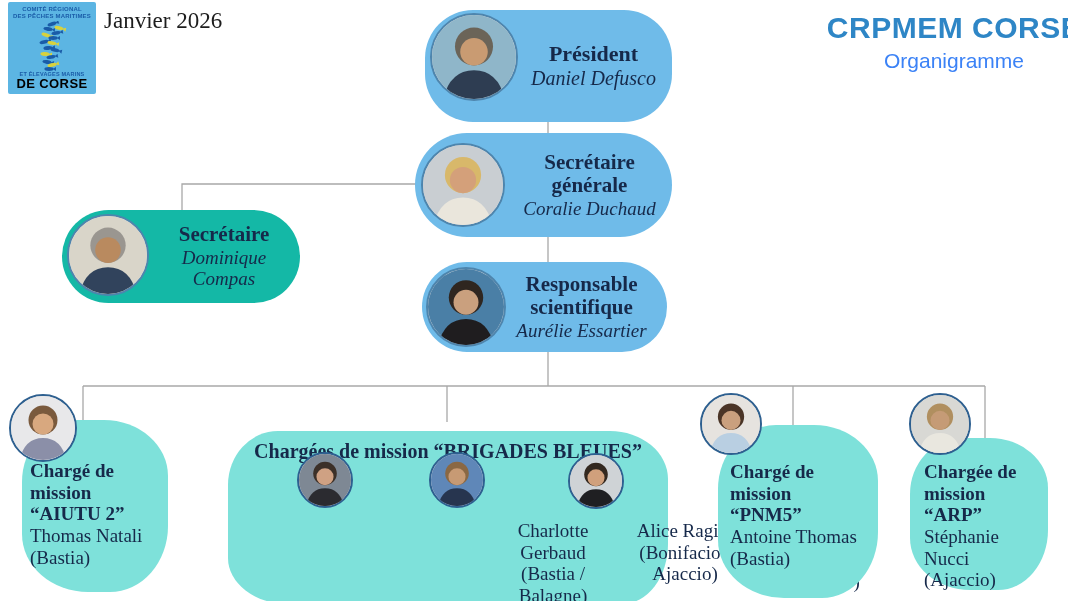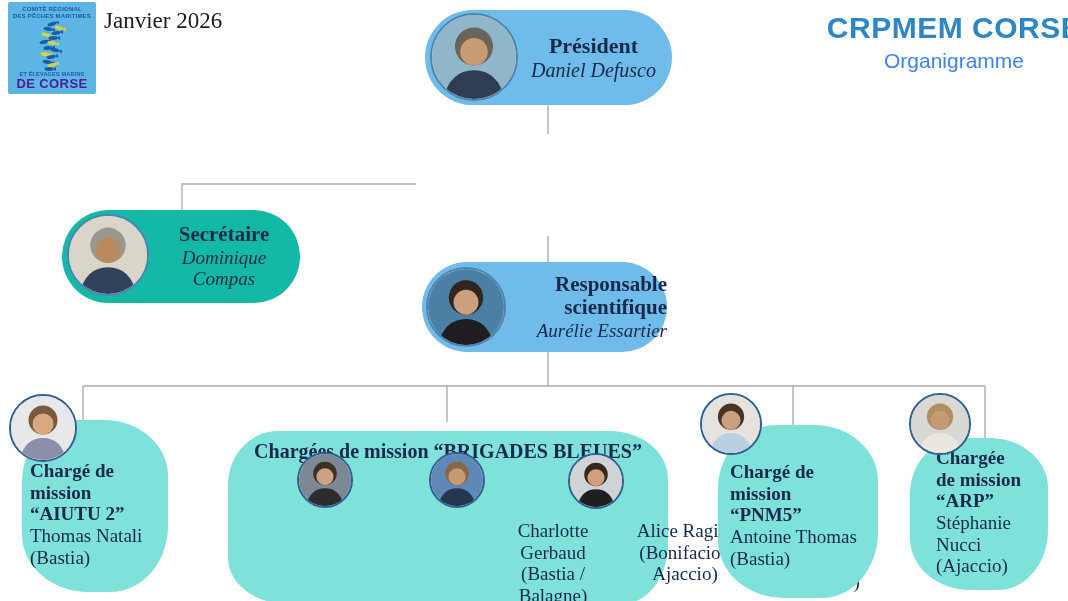--- a/index.html
+++ b/index.html
@@ -10,21 +10,21 @@
   
   #connectors{position:absolute;left:0;top:0;z-index:0;}
   #connectors path{stroke:#a8a8a8;stroke-width:1.3;fill:none;}
   
   .logo{position:absolute;left:8px;top:2px;width:88px;height:92px;background:#5CB5E3;border-radius:2px;
         display:flex;flex-direction:column;align-items:center;z-index:3;}
   .logo-top{margin-top:4px;font-family:"Liberation Sans",sans-serif;font-weight:bold;color:#1A5CA8;
             font-size:6px;line-height:1.15;text-align:center;letter-spacing:.2px;}
   .logo-fish{flex:0 0 auto;margin-top:1px;}
   .logo-bottom1{font-family:"Liberation Sans",sans-serif;font-weight:bold;color:#1A5CA8;font-size:5.5px;letter-spacing:.2px;}
-  .logo-bottom2{font-family:"Liberation Sans",sans-serif;font-weight:bold;color:#4c1d95;font-size:13px;letter-spacing:.4px;line-height:1;}
+  .logo-bottom2{font-family:"Liberation Sans",sans-serif;font-weight:bold;color:#000000;font-size:13px;letter-spacing:.4px;line-height:1;}
   .date-label{position:absolute;left:104px;top:8px;font-size:23px;color:#1d1d1d;z-index:3;}
   .brand{position:absolute;left:824px;top:12px;width:260px;text-align:center;z-index:3;
          font-family:"Liberation Sans","DejaVu Sans",sans-serif;}
   .brand-title{font-size:30px;font-weight:bold;color:#2E86C6;letter-spacing:.5px;line-height:1.05;}
   .brand-sub{font-size:21px;color:#3b82f6;margin-top:5px;}
   
   .pill{position:absolute;z-index:2;}
   .pill-blue{background:#6FBBE9;}
   .pill-light{background:#14b8a6;}
   .pill .txt{position:absolute;top:0;bottom:0;display:flex;flex-direction:column;justify-content:center;
@@ -114,52 +114,63 @@
     <div class="logo-bottom2">DE CORSE</div>
   </div>
 
   <div class="date-label">Janvier 2026</div>
 
   <div class="brand">
     <div class="brand-title">CRPMEM CORSE</div>
     <div class="brand-sub">Organigramme</div>
   </div>
 
-  <div class="pill pill-blue" style="left:425px;top:10px;width:247px;height:95px;border-radius:48px;">
+  <div class="pill pill-blue" style="left:425px;top:10px;width:247px;height:112px;border-radius:48px;">
     <div class="avatar ring-soft" style="left: 5px; top: 3px; width: 88px; height: 88px; --bg: #8FB6C9; --hair: #6B6458; --skin: #C99B72; --shirt: #2E3D52;">
       <svg viewBox="0 0 64 64">
           <use href="#person"></use>
         </svg>
     </div>
     <div class="txt" style="left:100px;right:10px;">
       <div class="role" style="font-size:22px;">Président</div>
       <div class="pname" style="font-size:20px;">Daniel Defusco</div>
     </div>
   </div>
 
+  <div class="pill pill-blue" style="left:415px;top:133px;width:257px;height:104px;border-radius:52px;">
+    <div class="avatar ring-soft" style="left: 6px; top: 10px; width: 84px; height: 84px; --bg: #C9CED2; --hair: #D8B86A; --skin: #D4A07A; --shirt: #EAE6DC;">
+      <svg viewBox="0 0 64 64">
+          <use href="#person"></use>
+        </svg>
+    </div>
+    <div class="txt" style="left:100px;right:8px;">
+      <div class="role">Secrétaire générale</div>
+      <div class="pname">Coralie Duchaud</div>
+    </div>
+  </div>
 
   <div class="pill pill-light" style="left:62px;top:210px;width:238px;height:93px;border-radius:47px;">
     <div class="avatar ring-soft" style="left: 5px; top: 4px; width: 82px; height: 82px; --bg: #D9D5C9; --hair: #9A9690; --skin: #B98A5F; --shirt: #31435C;">
       <svg viewBox="0 0 64 64">
           <use href="#person"></use>
         </svg>
     </div>
     <div class="txt" style="left:94px;right:8px;">
       <div class="role">Secrétaire</div>
       <div class="pname">Dominique Compas</div>
     </div>
   </div>
 
   <div class="pill pill-blue" style="left:422px;top:262px;width:245px;height:90px;border-radius:45px;">
     <div class="avatar ring-soft" style="left: 4px; top: 5px; width: 80px; height: 80px; --bg: #4A7FA6; --hair: #2F2620; --skin: #CAA07E; --shirt: #1F1D1F;">
       <svg viewBox="0 0 64 64">
           <use href="#person"></use>
         </svg>
     </div>
-    <div class="txt" style="left:92px;right:0;text-align:right;">
+    <div class="txt" style="left:92px;right:18px;">
       <div class="role">Responsable scientifique</div>
       <div class="pname">Aurélie Essartier</div>
     </div>
   </div>
 
   <div class="blob blob-aiutu">
     <div class="btxt" style="top:40px;padding:0 8px;">
       <div class="mission">Chargé de mission</div>
       <div class="mission">“AIUTU 2”</div>
       <div>Thomas Natali</div>
@@ -211,21 +222,21 @@
       <div>(Bastia)</div>
     </div>
   </div>
   <div class="avatar ring-navy" style="left: 700px; top: 393px; width: 62px; height: 62px; --bg: #E6E3DF; --hair: #4A3426; --skin: #CAA07E; --shirt: #B9CFE2;">
     <svg viewBox="0 0 64 64">
         <use href="#person"></use>
       </svg>
   </div>
 
   <div class="blob blob-arp">
-    <div class="btxt" style="top:9px;padding:0 26px;">
+    <div class="btxt" style="top:23px;padding:0 14px;">
       <div class="mission">Chargée de mission</div>
       <div class="mission">“ARP”</div>
       <div>Stéphanie Nucci</div>
       <div>(Ajaccio)</div>
     </div>
   </div>
   <div class="avatar ring-navy" style="left: 909px; top: 393px; width: 62px; height: 62px; --bg: #D8D8D4; --hair: #B08F5F; --skin: #C59B76; --shirt: #E9E7DF;">
     <svg viewBox="0 0 64 64">
         <use href="#person"></use>
       </svg>

